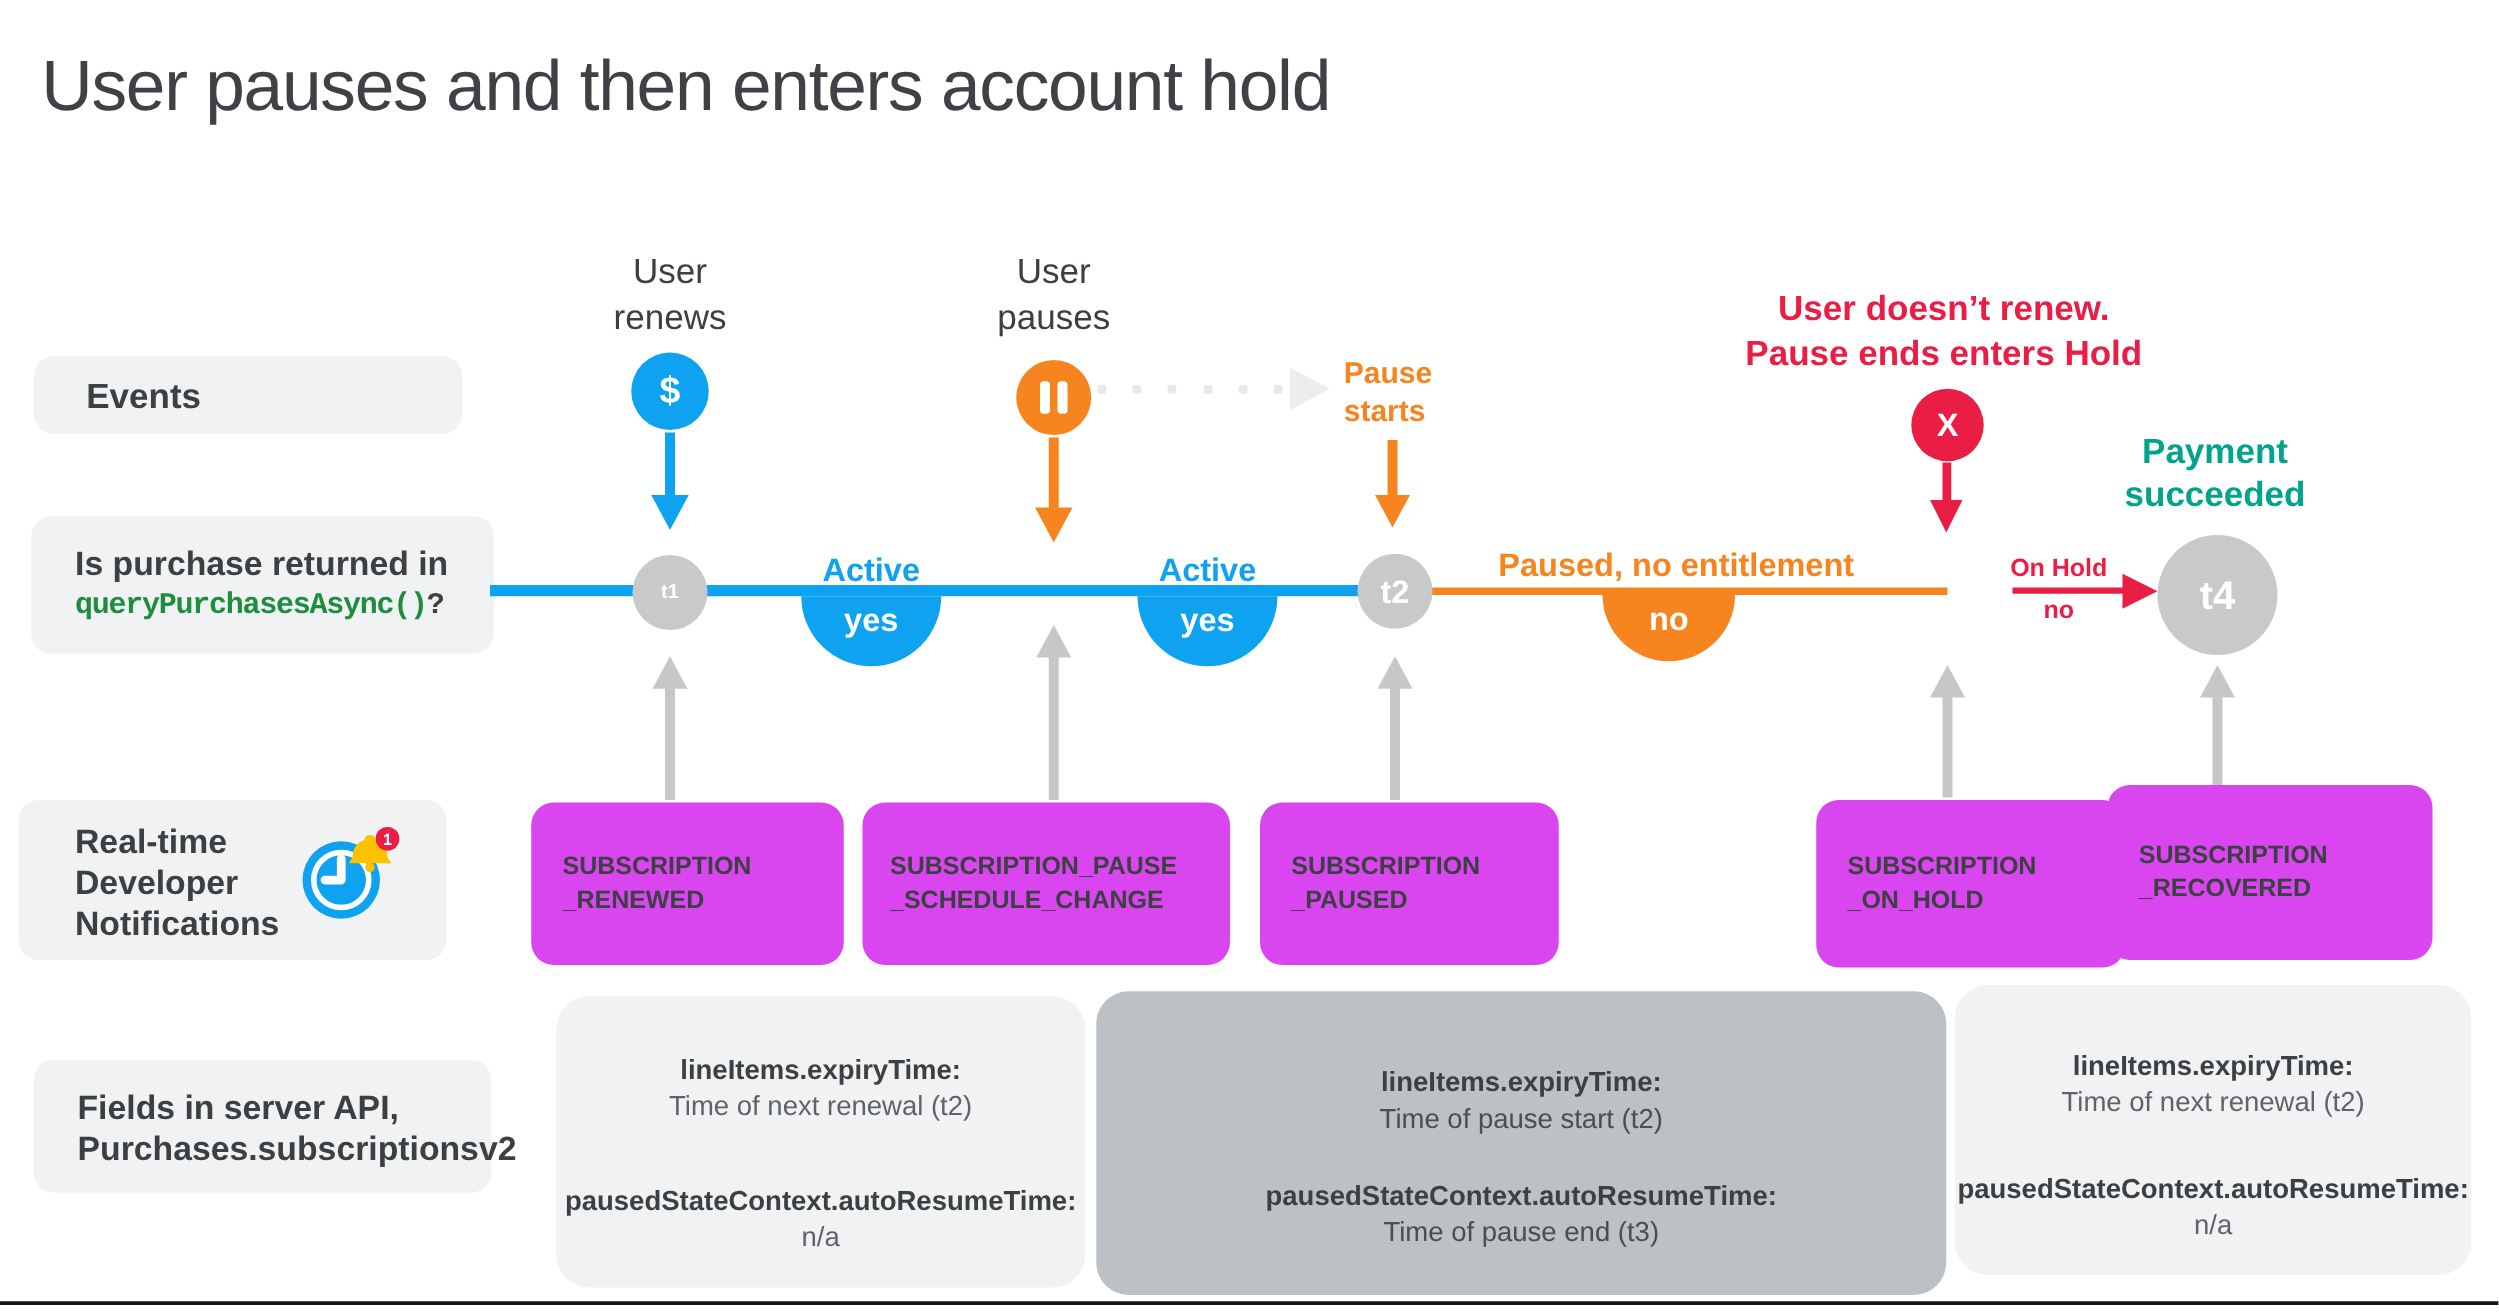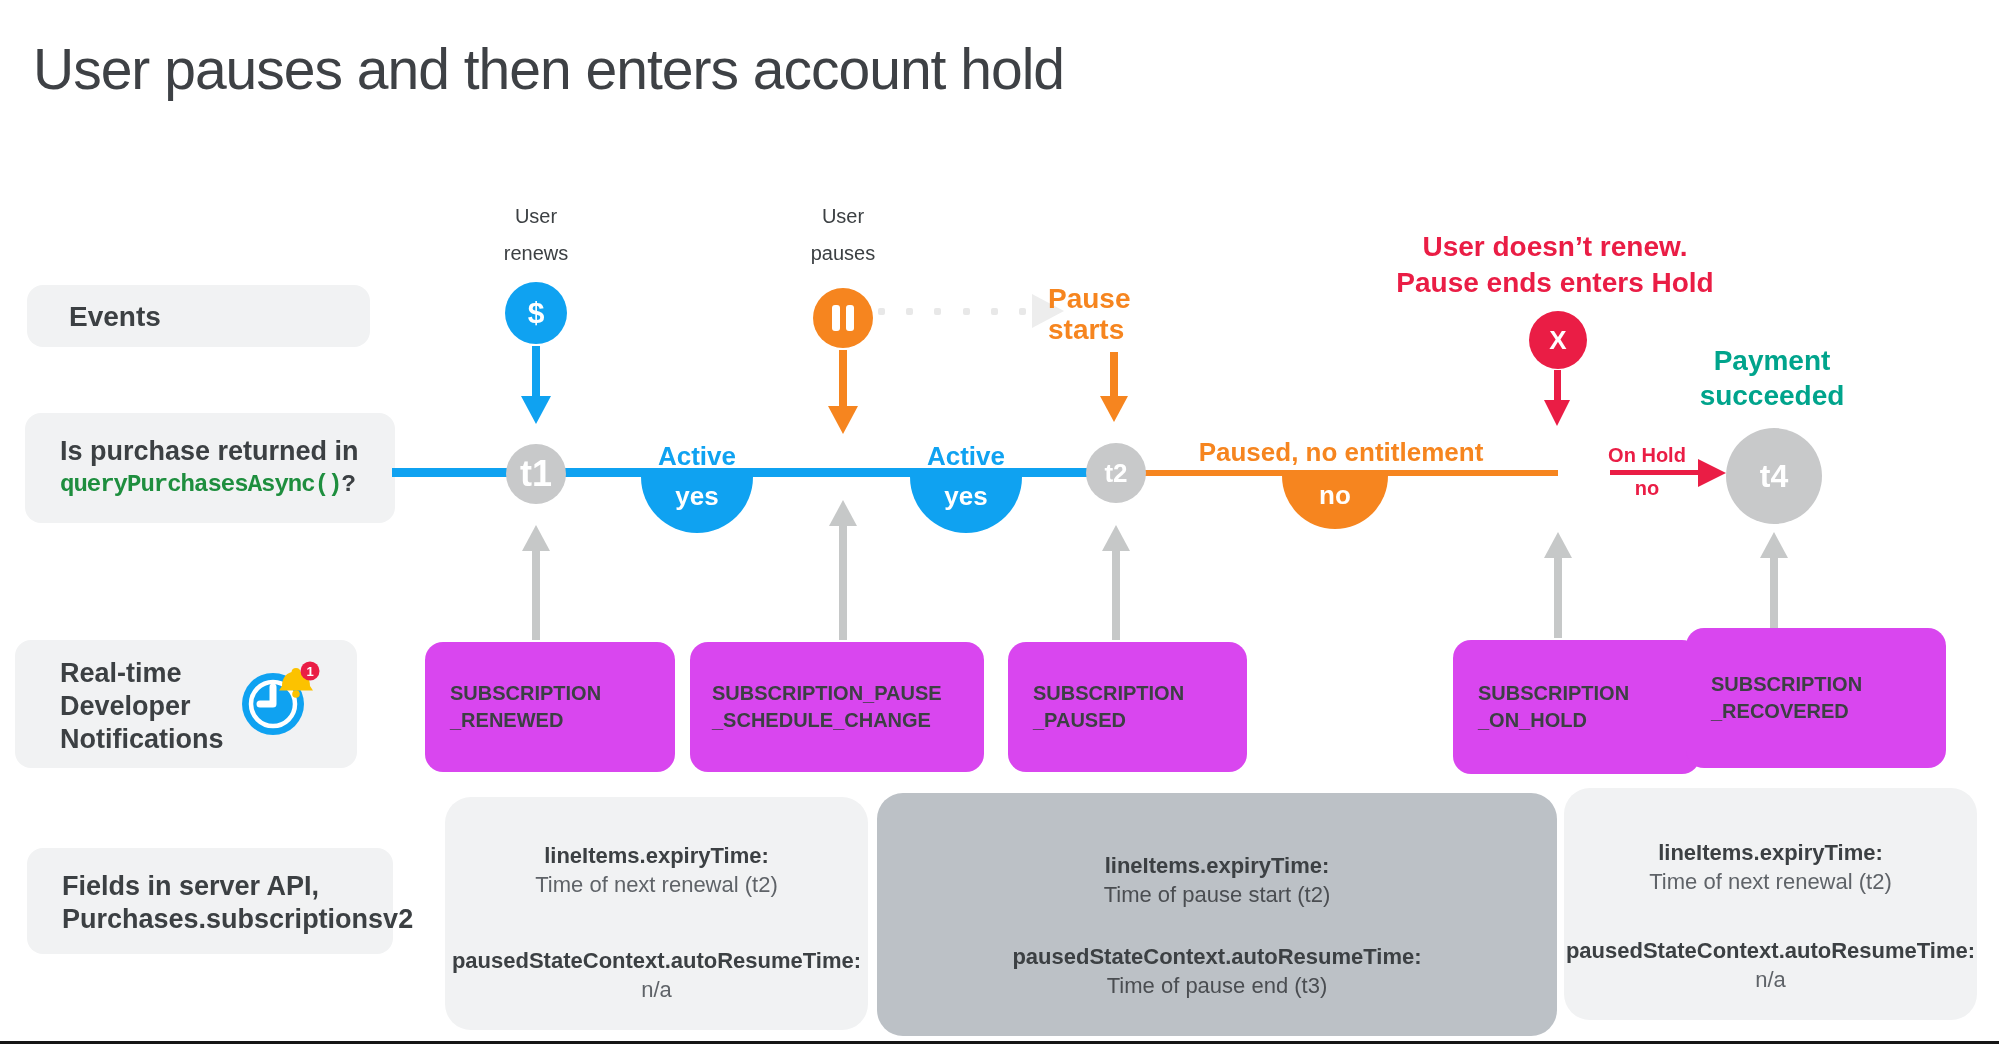--- a/index.html
+++ b/index.html
@@ -4,21 +4,21 @@
 <style>
   html,body{margin:0;padding:0;background:#fff;}
   #canvas{position:relative;width:1999px;height:1051px;background:#fff;overflow:hidden;
           font-family:"Liberation Sans",sans-serif;color:#3C4043;}
   .abs{position:absolute;}
   .title{font-size:57px;font-weight:400;letter-spacing:-1px;color:#3E4145;white-space:nowrap;}
   .lbox{background:#F1F2F3;border-radius:16px;}
   .lbox .txt{font-weight:700;font-size:27px;line-height:33px;color:#3C4043;}
   .code{font-family:"Liberation Mono",monospace;font-weight:700;font-size:24px;color:#1E8E3E;letter-spacing:-1px;}
   .code-suffix{font-family:"Liberation Mono",monospace;font-weight:700;font-size:24px;color:#3C4043;}
-  .evt-label{font-size:20px;line-height:37px;color:#3C4043;text-align:center;font-weight:400;}
+  .evt-label{font-size:28px;line-height:37px;color:#3C4043;text-align:center;font-weight:400;}
   .circle{border-radius:50%;display:flex;align-items:center;justify-content:center;color:#fff;font-weight:700;}
   .node{background:#C8C9CA;}
   .shaft{position:absolute;}
   .tri{position:absolute;width:0;height:0;}
   .state-label{font-weight:700;font-size:26px;text-align:center;}
   .semi{position:absolute;color:#fff;font-weight:700;font-size:26px;display:flex;justify-content:center;}
   .semi span{margin-top:4px;}
   .ybox{position:absolute;background:#d946ef;border-radius:18px;display:flex;flex-direction:column;justify-content:center;}
   .ybox .l{font-weight:700;font-size:20px;line-height:27px;color:#3C4043;letter-spacing:0px;}
   .fbox{position:absolute;border-radius:26px;display:flex;flex-direction:column;align-items:center;text-align:center;margin-left:12px;}
@@ -90,21 +90,21 @@
     </div>
 
   <div class="abs state-label" style="left:1191px;top:437px;width:300px;color:#F6851F;">Paused, no entitlement</div>
   <div class="semi" style="left:1282px;top:476px;width:106px;height:53px;background:#F6851F;border-radius:0 0 106px 106px;">
       <span>no</span>
     </div>
 
   <div class="abs state-label" style="left:1597px;top:444px;width:100px;color:#EA1D45;font-size:20px;">On Hold</div>
   <div class="abs state-label" style="left:1597px;top:477px;width:100px;color:#EA1D45;font-size:20px;">no</div>
 
-  <div class="abs circle node" style="left:506px;top:444px;width:60px;height:60px;font-size:36px;">t1</div>
+  <div class="abs circle node" style="left:506px;top:444px;width:60px;height:60px;font-size:16px;">t1</div>
   <div class="abs circle node" style="left:1086px;top:443px;width:60px;height:60px;font-size:26px;">t2</div>
   <div class="abs circle node" style="left:1726px;top:428px;width:96px;height:96px;font-size:32px;">t4</div>
 
   <div class="abs evt-label" style="left:461px;top:198px;width:150px;">
     <div>User</div>
     <div>renews</div>
   </div>
   <div class="abs circle" style="left:505px;top:282px;width:62px;height:62px;background:#0FA2F1;font-size:30px;">
       <span>$</span>
     </div>
@@ -127,21 +127,21 @@
   <div class="abs dots" style="left:878px;top:308px;width:148px;">
       <i></i>
       <i></i>
       <i></i>
       <i></i>
       <i></i>
       <i></i>
     </div>
   <div class="tri" style="left:1032px;top:294px;border-top:17px solid transparent;border-bottom:17px solid transparent;border-left:32px solid #EDEDED;"></div>
 
-  <div class="abs" style="left:1048px;top:283px;font-weight:700;font-size:28px;line-height:31px;color:#F6851F;">
+  <div class="abs" style="left:1075px;top:283px;font-weight:700;font-size:24px;line-height:31px;color:#F6851F;">
     <div>Pause</div>
     <div>starts</div>
   </div>
   <div class="shaft" style="left:1110px;top:352px;width:8px;height:46px;background:#F6851F;"></div>
   <div class="tri" style="left:1100px;top:396px;border-left:14px solid transparent;border-right:14px solid transparent;border-top:26px solid #F6851F;"></div>
 
   <div class="abs" style="left:1355px;top:229px;width:400px;text-align:center;font-weight:700;font-size:28px;line-height:36px;color:#EA1D45;">
     <div>User doesn’t renew.</div>
     <div>Pause ends enters Hold</div>
   </div>

